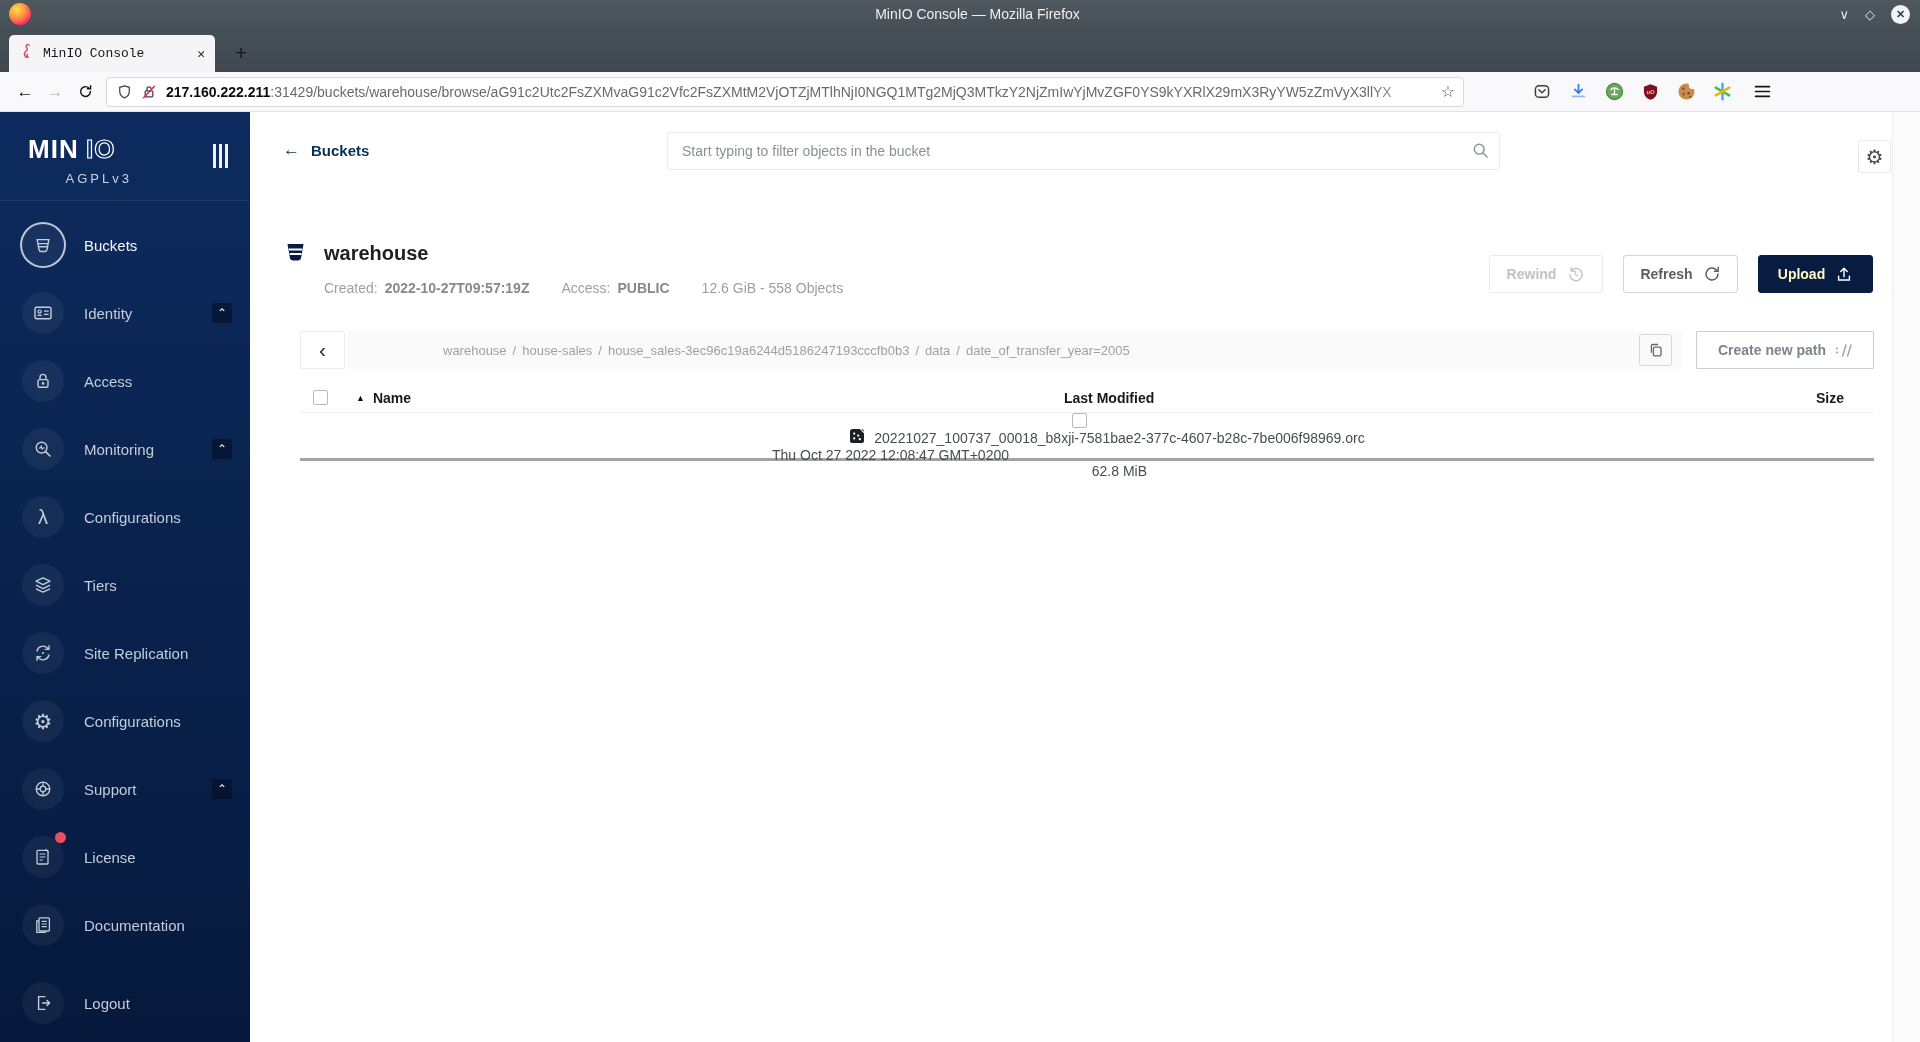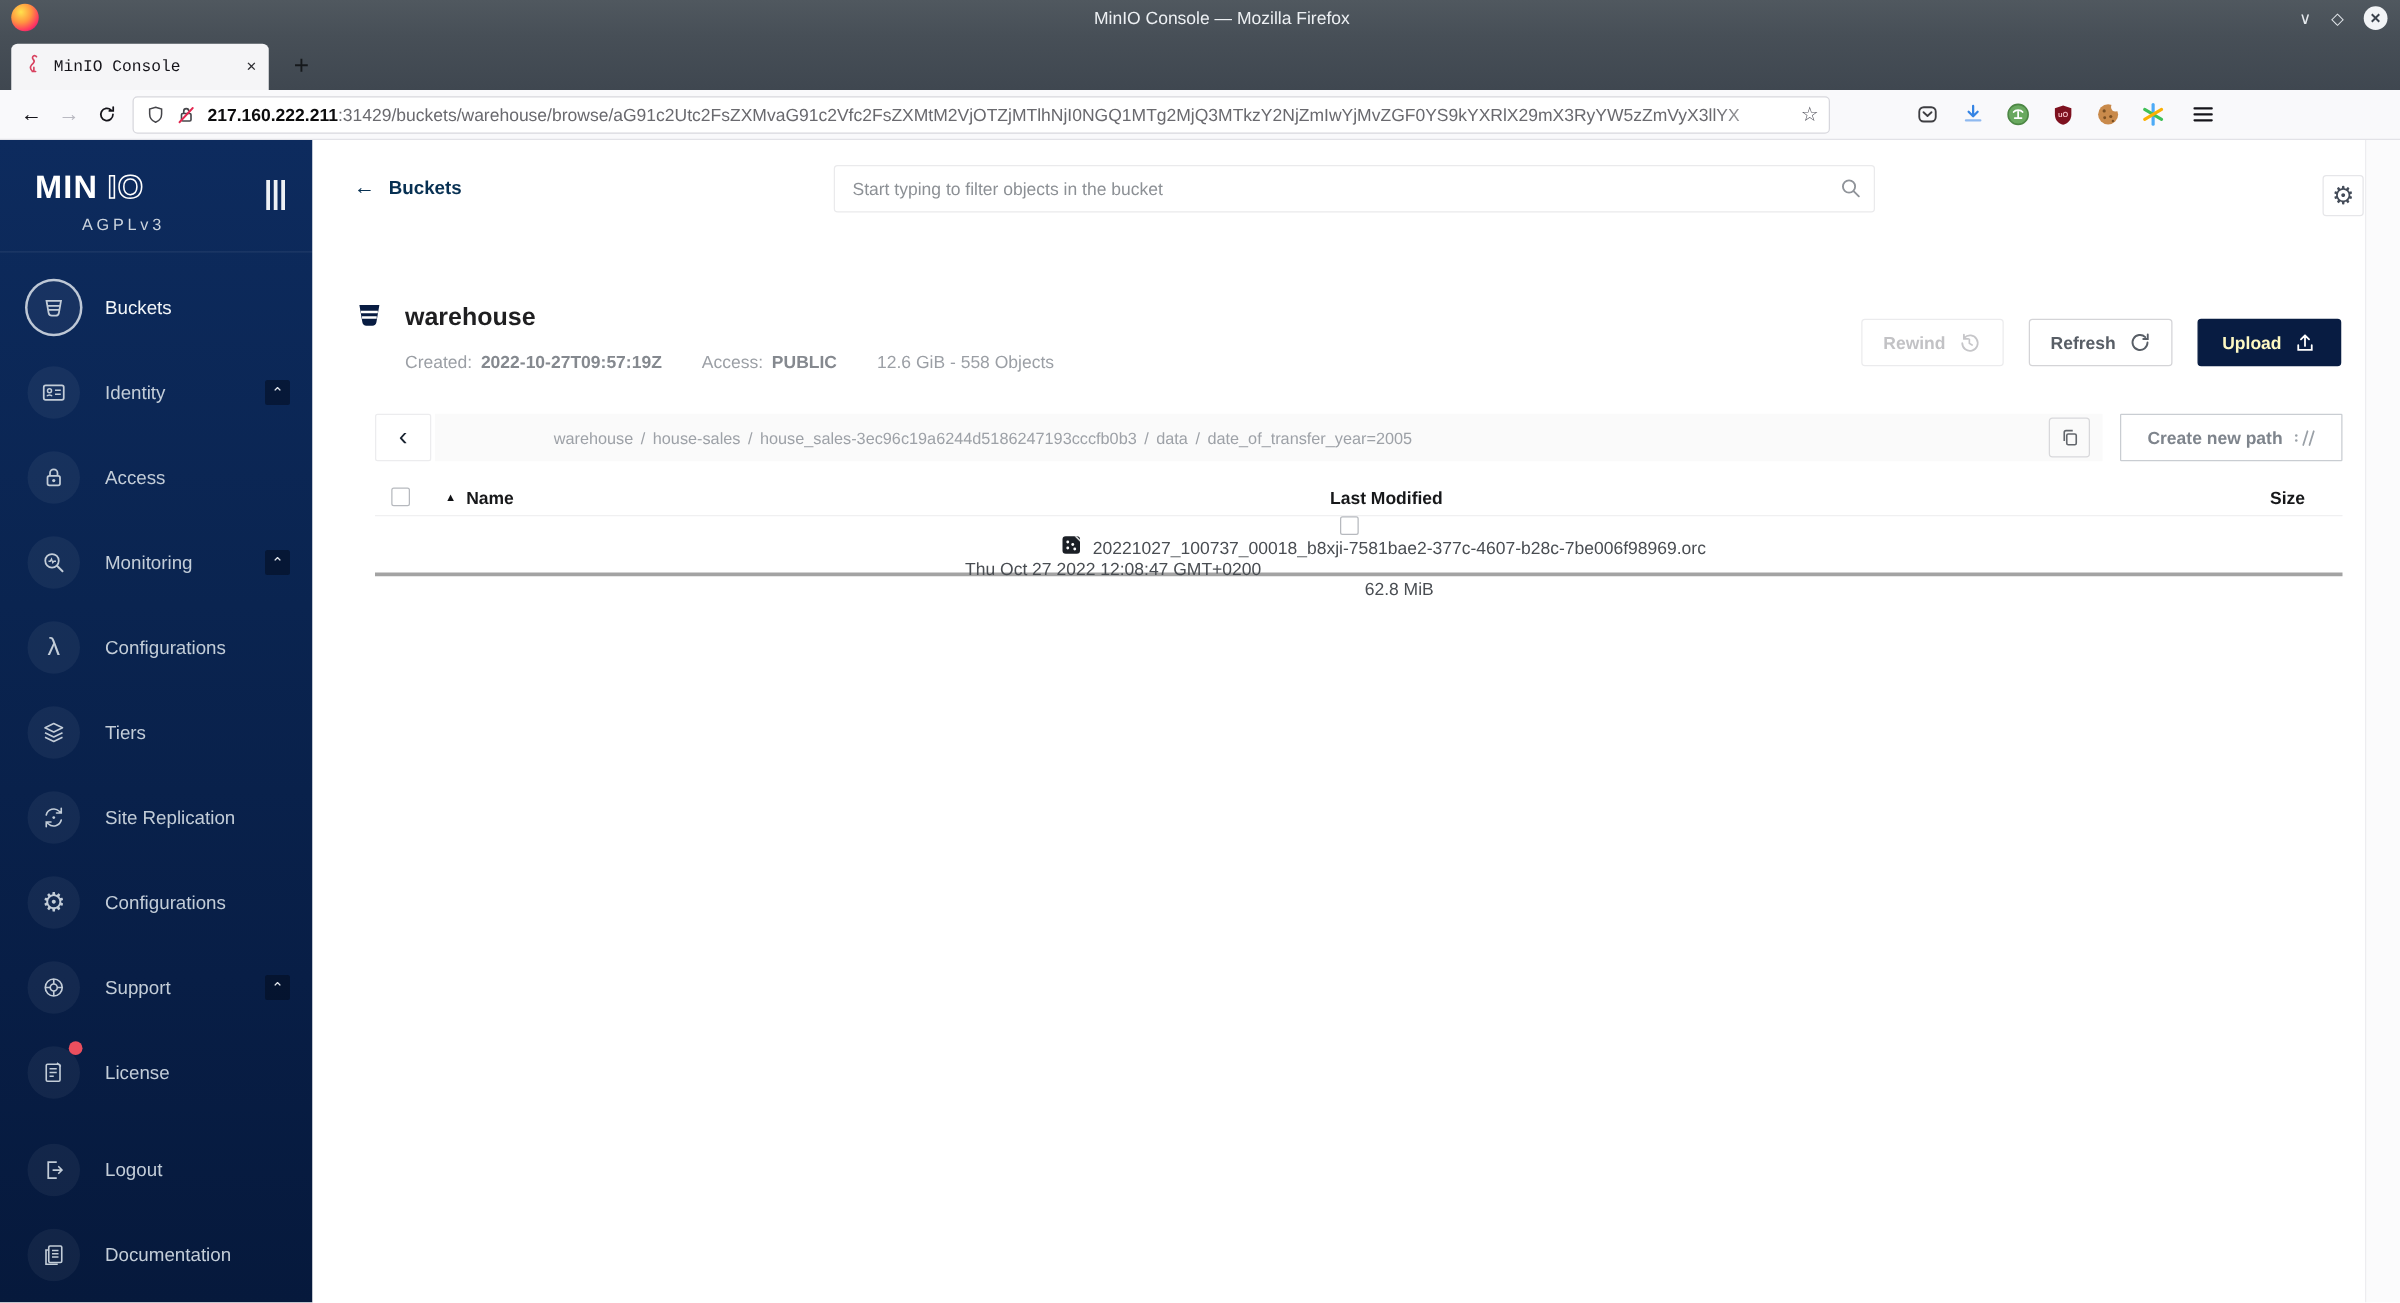--- a/index.html
+++ b/index.html
@@ -316,39 +316,39 @@
           <svg width="20" height="20" viewBox="0 0 20 20">
               <rect x="4" y="3.4" width="11" height="13.6" rx="1" fill="none" stroke="currentColor" stroke-width="1.3"></rect>
               <path d="M6.6 7h5.8 M6.6 10h5.8 M6.6 13h3.4" stroke="currentColor" stroke-width="1.2"></path>
               <path d="M12.6 2.2l3 3" stroke="currentColor" stroke-width="1.2"></path>
             </svg>
           <span class="badge-dot"></span>
         </span>
         <span class="nav-label">License</span>
       </div>
 
-      <div class="nav-item" style="margin-top:10px;">
-        <span class="icon-circle">
-          <svg width="20" height="20" viewBox="0 0 20 20">
-              <path d="M12.4 3.6H5.6v12.8h6.8" fill="none" stroke="currentColor" stroke-width="1.4"></path>
-              <path d="M9.6 10h7 M14 7.4 16.6 10 14 12.6" fill="none" stroke="currentColor" stroke-width="1.4" stroke-linecap="round" stroke-linejoin="round"></path>
-            </svg>
-        </span>
-        <span class="nav-label">Logout</span>
-      </div>
-
       <div class="nav-item">
         <span class="icon-circle">
           <svg width="20" height="20" viewBox="0 0 20 20">
               <rect x="6" y="2.8" width="10.4" height="13.2" rx="1" fill="none" stroke="currentColor" stroke-width="1.3"></rect>
               <path d="M6 6H3.8v11.4h9.4" fill="none" stroke="currentColor" stroke-width="1.3"></path>
               <path d="M8.6 6.4h5.2 M8.6 9h5.2 M8.6 11.6h5.2" stroke="currentColor" stroke-width="1.1"></path>
             </svg>
         </span>
         <span class="nav-label">Documentation</span>
+      </div>
+
+      <div class="nav-item" style="margin-top:10px;">
+        <span class="icon-circle">
+          <svg width="20" height="20" viewBox="0 0 20 20">
+              <path d="M12.4 3.6H5.6v12.8h6.8" fill="none" stroke="currentColor" stroke-width="1.4"></path>
+              <path d="M9.6 10h7 M14 7.4 16.6 10 14 12.6" fill="none" stroke="currentColor" stroke-width="1.4" stroke-linecap="round" stroke-linejoin="round"></path>
+            </svg>
+        </span>
+        <span class="nav-label">Logout</span>
       </div>
 
     </div>
   </div>
 
   <div class="content">
     <div class="rail"></div>
 
     <div class="content-header">
       <div class="back-row">

